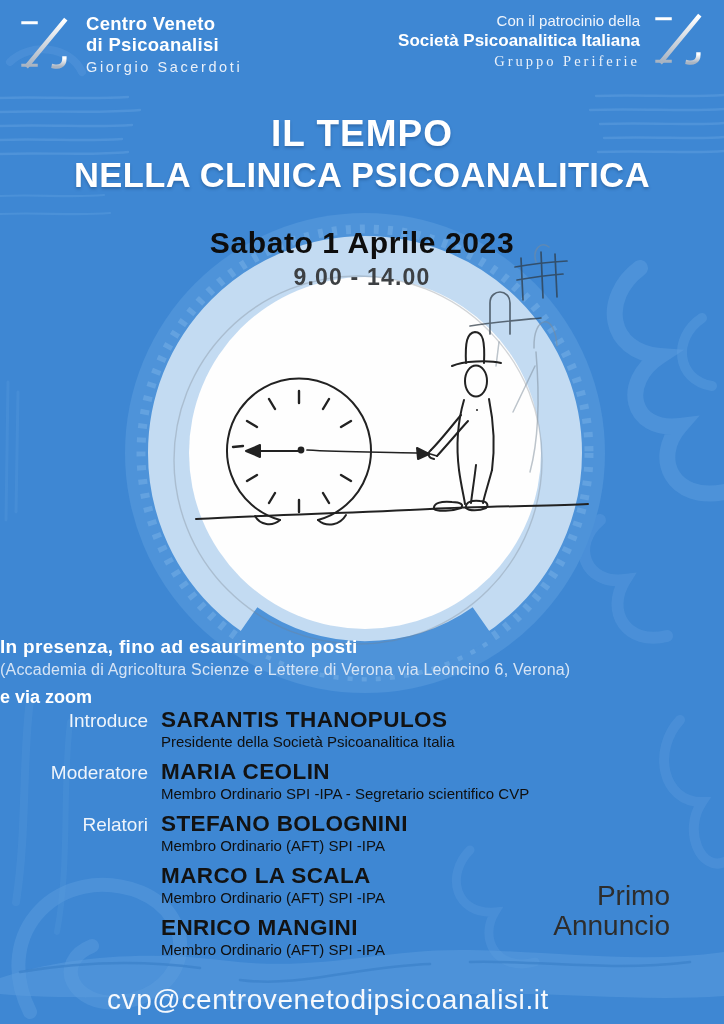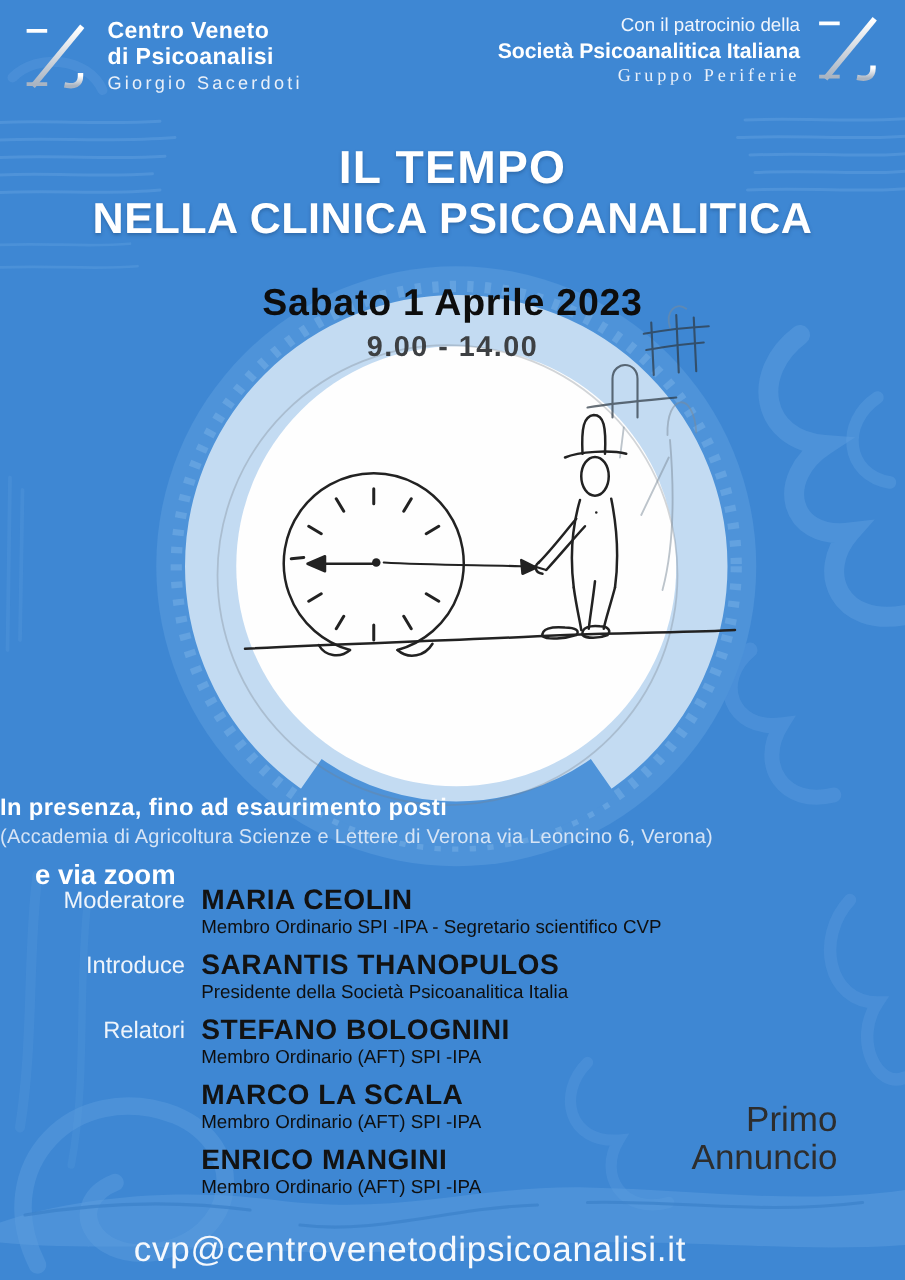--- a/index.html
+++ b/index.html
@@ -5,21 +5,21 @@
   html,body{margin:0;padding:0;background:#222;}
   .poster{
     position:relative; width:724px; height:1024px; overflow:hidden;
     background:#3e87d3;
     font-family:"Liberation Sans", sans-serif;
     -webkit-font-smoothing:antialiased;
   }
   svg.layer{position:absolute; top:0; left:0; width:724px; height:1024px; display:block;}
 
   
-  .hdr-left{position:absolute; top:13px; left:15px; display:flex; gap:9px; align-items:flex-end; z-index:5;}
+  .hdr-left{position:absolute; top:13px; left:15px; display:flex; gap:9px; align-items:center; z-index:5;}
   .hdr-right{position:absolute; top:11px; right:13px; display:flex; gap:9px; align-items:flex-start; z-index:5;}
   .hdr-right .txt{text-align:right;}
   .logo{width:62px; height:58px; flex:none;}
   .org1,.org2{font-size:18.5px; font-weight:bold; color:#ffffff; line-height:21px; letter-spacing:.3px;}
   .org3{font-size:14.5px; color:#e9f0f9; letter-spacing:2.6px; margin-top:4px;}
   .pat1{font-size:15px; color:#f0f5fc; line-height:19px;}
   .pat2{font-size:17px; font-weight:bold; color:#ffffff; line-height:21px;}
   .pat3{font-size:14.5px; color:#e9f0f9; letter-spacing:3px; margin-top:2px;font-family:Liberation Serif, serif;}
 
   
@@ -28,21 +28,21 @@
   .title-l1{font-size:37px; line-height:43px; letter-spacing:1px;}
   .title-l2{font-size:34.5px; line-height:40px; letter-spacing:.4px;}
   .datewrap{position:absolute; top:189px; left:0; width:724px; text-align:center; z-index:5;margin-top:37px;}
   .date-main{font-size:30px; font-weight:bold; color:#0d0d0d; letter-spacing:.6px;}
   .date-time{font-size:23px; font-weight:bold; color:#3d4043; letter-spacing:1.2px; margin-top:4px;}
 
   
   .venue{position:absolute; top:636px; left:0; width:599px; text-align:left; z-index:5; color:#fff;}
   .venue-l1{font-size:19px; font-weight:bold; letter-spacing:.3px;}
   .venue-l2{font-size:16px; color:#d6e4f5; margin-top:3px; letter-spacing:.2px;}
-  .venue-l3{font-size:22px; font-weight:bold; margin-top:8px;margin-left:28px;}
+  .venue-l3{font-size:18px; font-weight:bold; margin-top:8px;}
 
   
   .program{position:absolute; top:707px; left:0; width:580px; z-index:5;}
   .prow{display:flex; align-items:flex-start;}
   .plabel{width:148px; flex:none; text-align:right; padding-right:13px; font-size:19px;
           color:#eef4fb; padding-top:3px;}
   .pbody{flex:1;}
   .sname{font-size:22.5px; font-weight:bold; color:#121212; letter-spacing:.4px; line-height:26px;}
   .stitle{font-size:15px; color:#0f0f0f; line-height:18px; margin-bottom:8px;}
 
@@ -203,31 +203,31 @@
   </div>
 
   <div class="venue">
     <div class="venue-l1">In presenza, fino ad esaurimento posti</div>
     <div class="venue-l2">(Accademia di Agricoltura Scienze e Lettere di Verona  via Leoncino 6, Verona)</div>
     <div class="venue-l3">e via zoom</div>
   </div>
 
   <div class="program">
     <div class="prow">
+      <div class="plabel">Introduce</div>
+      <div class="pbody">
+        <div class="sname">SARANTIS THANOPULOS</div>
+        <div class="stitle">Presidente della Società Psicoanalitica Italia</div>
+      </div>
+    </div>
+    <div class="prow">
       <div class="plabel">Moderatore</div>
       <div class="pbody">
         <div class="sname">MARIA CEOLIN</div>
         <div class="stitle">Membro Ordinario SPI -IPA - Segretario scientifico CVP</div>
-      </div>
-    </div>
-    <div class="prow">
-      <div class="plabel">Introduce</div>
-      <div class="pbody">
-        <div class="sname">SARANTIS THANOPULOS</div>
-        <div class="stitle">Presidente della Società Psicoanalitica Italia</div>
       </div>
     </div>
     <div class="prow">
       <div class="plabel">Relatori</div>
       <div class="pbody">
         <div>
           <div class="sname">STEFANO BOLOGNINI</div>
           <div class="stitle">Membro Ordinario (AFT) SPI -IPA</div>
         </div>
         <div>

